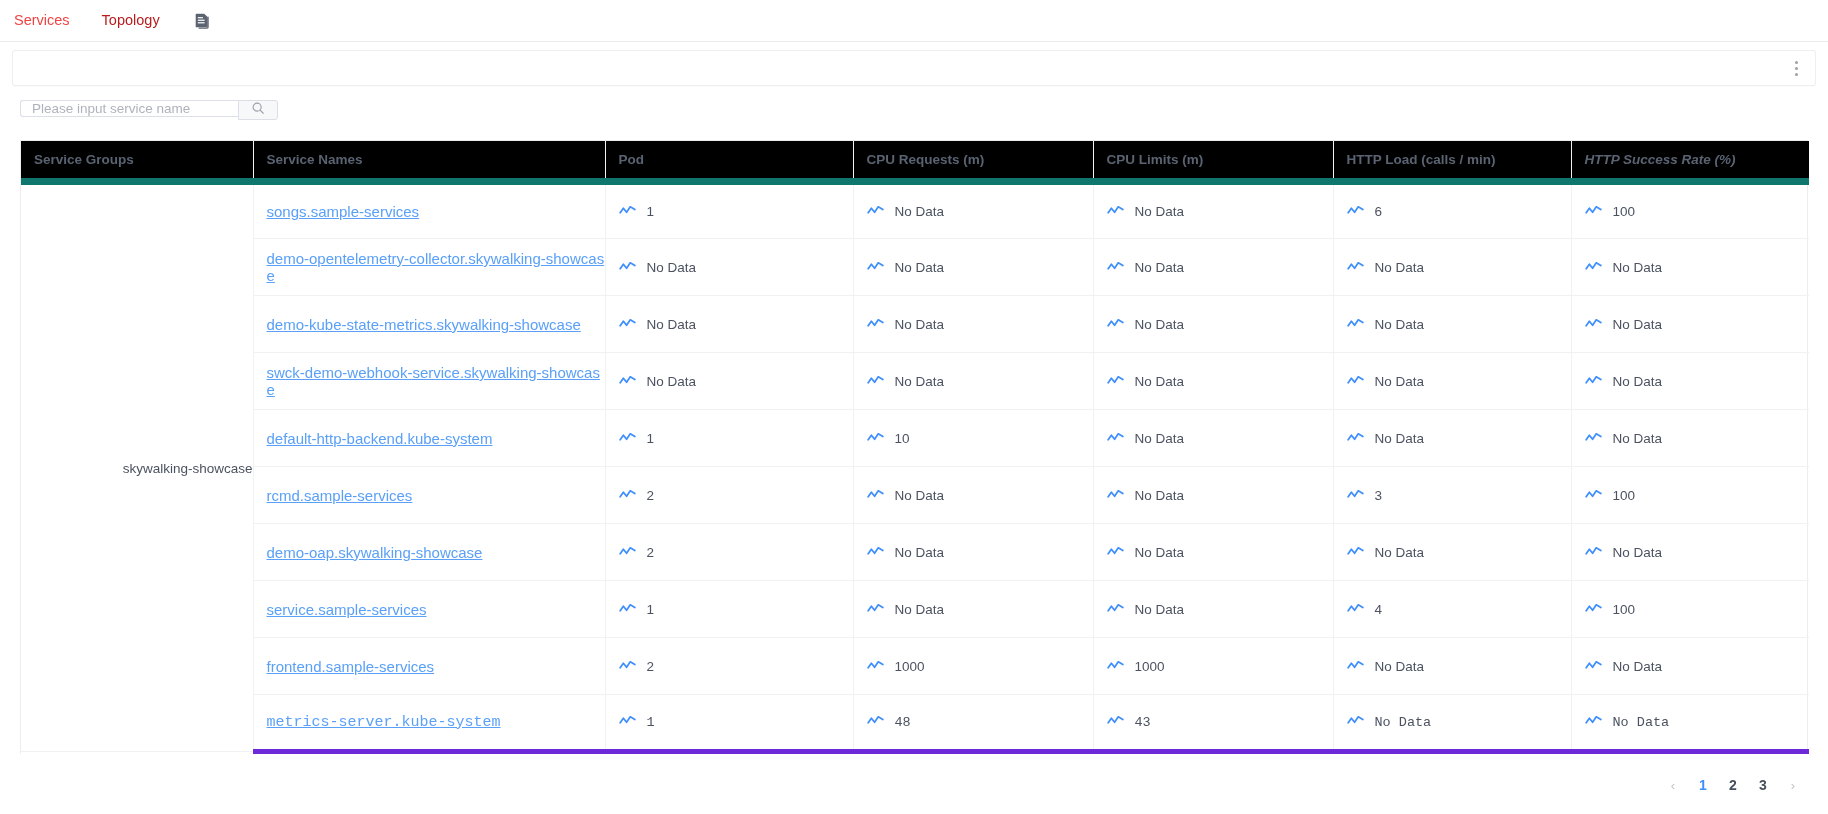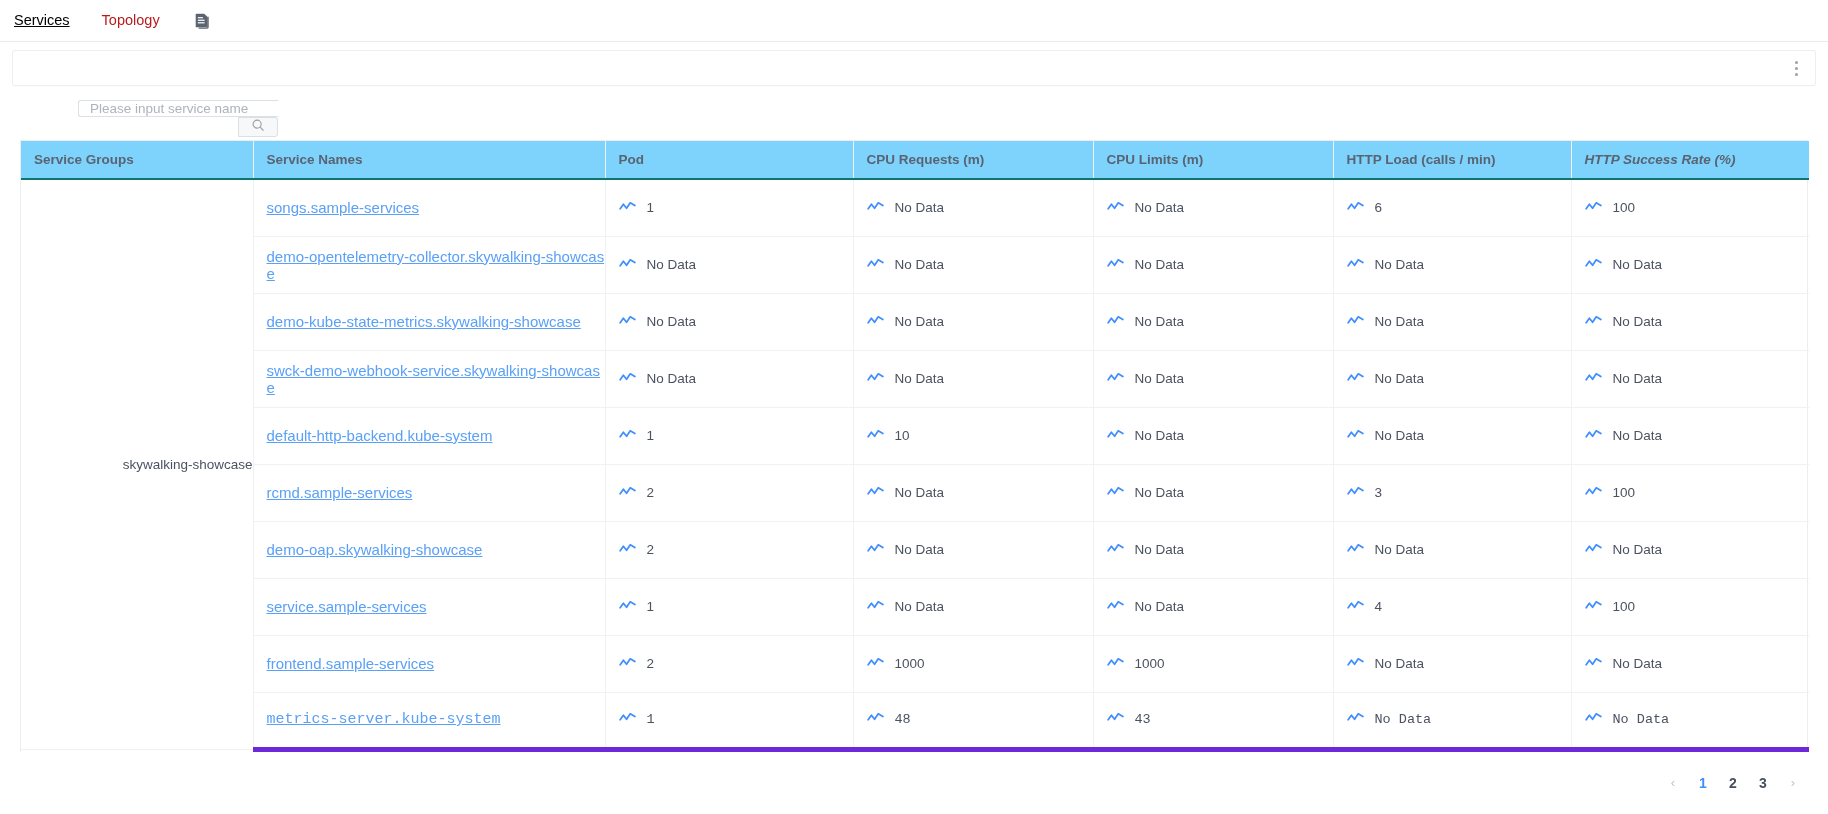--- a/index.html
+++ b/index.html
@@ -24,21 +24,21 @@
     background: #fff;
   }
   .topnav-item {
     font-size: 14.5px;
     color: #b91c1c;
     margin-right: 32px;
     cursor: pointer;
     line-height: 1;
     white-space: nowrap;
   }
-  .topnav-item.active { color: #000000; text-decoration: underline; }
+  .topnav-item.active { color: #ef4444; }
   .topnav-icon {
     display: inline-flex;
     align-items: center;
     justify-content: center;
     width: 22px;
     height: 22px;
     cursor: pointer;
   }
 
   
@@ -73,24 +73,23 @@
   }
 
   
   .searchrow {
     padding: 14px 0 10px 20px;
     display: flex;
     align-items: center;
   }
   .searchbox {
     display: flex;
-    align-items: flex-end;
+    align-items: flex-start;
     height: 30px;
     width: 258px;
-    flex-direction: column;
   }
   .searchbox input {
     flex: 1;
     border: 1px solid #dcdfe6;
     border-right: none;
     border-radius: 3px 0 0 3px;
     outline: none;
     padding: 0 11px;
     font-size: 13.5px;
     font-family: "Liberation Sans", sans-serif;
@@ -120,23 +119,23 @@
     width: 100%;
     border-collapse: collapse;
     table-layout: fixed;
   }
   table.svc th {
     text-align: left;
     font-size: 13.5px;
     font-weight: bold;
     color: #5a6372;
     padding: 11px 0 11px 13px;
-    border-bottom: 2px solid #0f766e;
+    border-bottom: 7px solid #0f766e;
     border-right: 1px solid #f0f1f3;
-    background: #7dd3fc;
+    background: #000000;
     white-space: nowrap;
   }
   table.svc th:last-child { border-right: none; font-style: italic; }
   table.svc td {
     font-size: 13.5px;
     color: #4b5260;
     padding: 0 0 0 13px;
     height: 57px;
     border-bottom: 1px solid #f0f1f3;
     border-right: 1px solid #f0f1f3;

